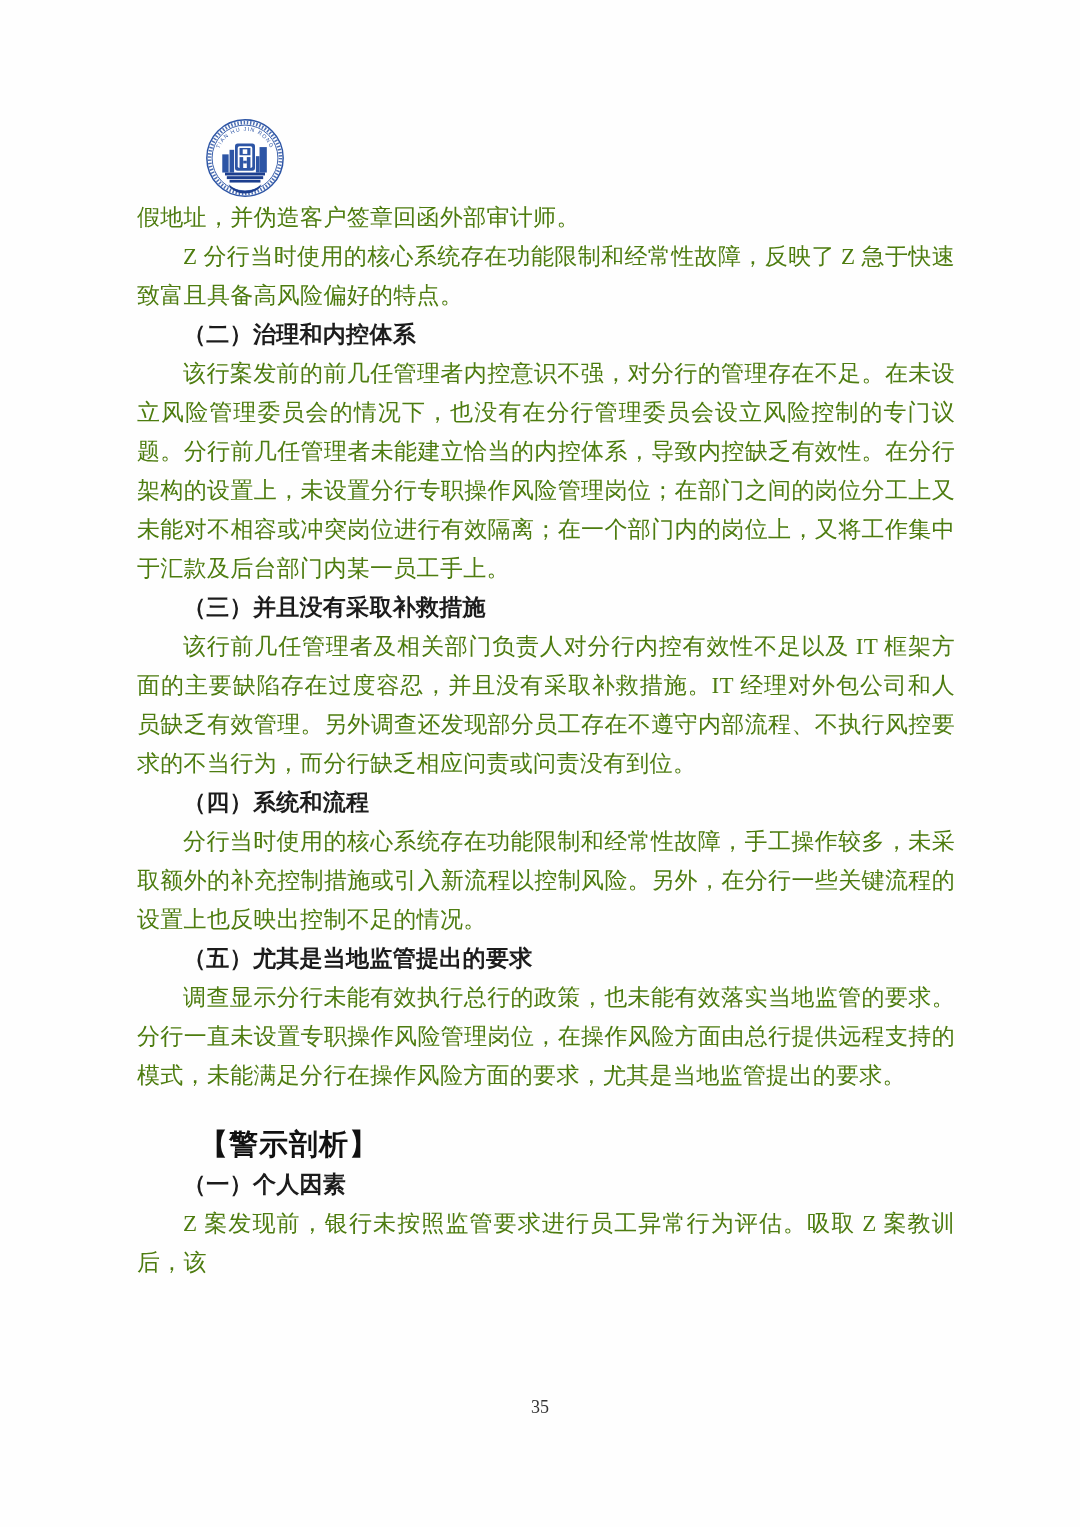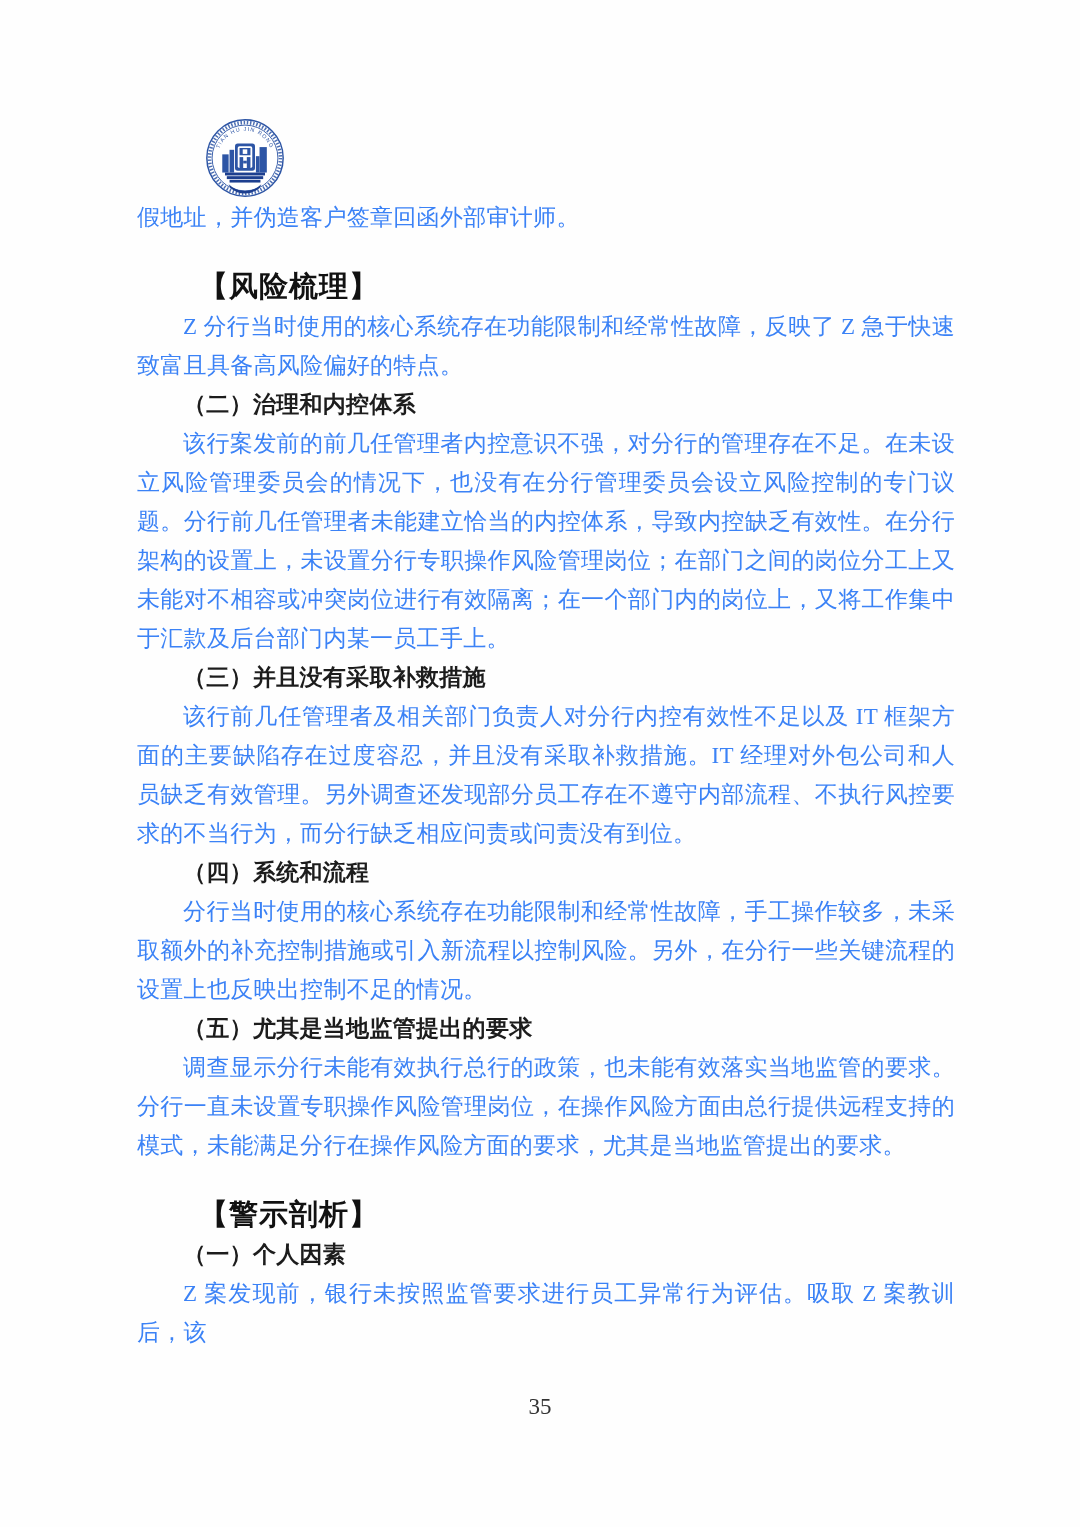--- a/index.html
+++ b/index.html
@@ -20,21 +20,21 @@
     height: 80px;
     margin: 6px 0 0 68px;
   }
   .logo-wrap svg { display: block; width: 80px; height: 80px; }
   p.body {
     margin: 0;
     font-size: 23px;
     line-height: 39px;
     letter-spacing: 0.3px;
     text-align: justify;
-    color: #3b82f6;
+    color: #4d7c0f;
   }
   p.indent { text-indent: 2em; }
   p.cont { text-indent: 0; }
   h1.sec-title {
     margin: 28px 0 0 0;
     font-family: "Liberation Sans", "DejaVu Sans", sans-serif;
     font-size: 29px;
     line-height: 42px;
     font-weight: 700;
     color: #111111;
@@ -49,21 +49,21 @@
     color: #1c1c1c;
     text-indent: 2em;
     letter-spacing: 0.3px;
   }
   .page-number {
     position: absolute;
     top: 1394px;
     left: 0;
     width: 100%;
     text-align: center;
-    font-size: 23px;
+    font-size: 18px;
     line-height: 26px;
     color: #333333;
     font-family: "Liberation Serif", "DejaVu Serif", serif;
   }
 </style>
 </head>
 <body>
 
 <div class="page">
 
@@ -111,21 +111,20 @@
         <line x1="44" y1="76" x2="44" y2="78"></line>
         <line x1="49" y1="75.5" x2="49" y2="77.5"></line>
         <line x1="54" y1="74.5" x2="54" y2="76.5"></line>
       </g>
     </svg>
   </div>
 
   <p class="body cont">假地址，并伪造客户签章回函外部审计师。</p>
 
   <section>
-    <h1 class="sec-title">【风险梳理】</h1>
 
     <p class="body indent">Z 分行当时使用的核心系统存在功能限制和经常性故障，反映了 Z 急于快速致富且具备高风险偏好的特点。</p>
 
     <h2 class="sub-heading">（二）治理和内控体系</h2>
     <p class="body indent">该行案发前的前几任管理者内控意识不强，对分行的管理存在不足。在未设立风险管理委员会的情况下，也没有在分行管理委员会设立风险控制的专门议题。分行前几任管理者未能建立恰当的内控体系，导致内控缺乏有效性。在分行架构的设置上，未设置分行专职操作风险管理岗位；在部门之间的岗位分工上又未能对不相容或冲突岗位进行有效隔离；在一个部门内的岗位上，又将工作集中于汇款及后台部门内某一员工手上。</p>
 
     <h2 class="sub-heading">（三）并且没有采取补救措施</h2>
     <p class="body indent">该行前几任管理者及相关部门负责人对分行内控有效性不足以及 IT 框架方面的主要缺陷存在过度容忍，并且没有采取补救措施。IT 经理对外包公司和人员缺乏有效管理。另外调查还发现部分员工存在不遵守内部流程、不执行风控要求的不当行为，而分行缺乏相应问责或问责没有到位。</p>
 
     <h2 class="sub-heading">（四）系统和流程</h2>

